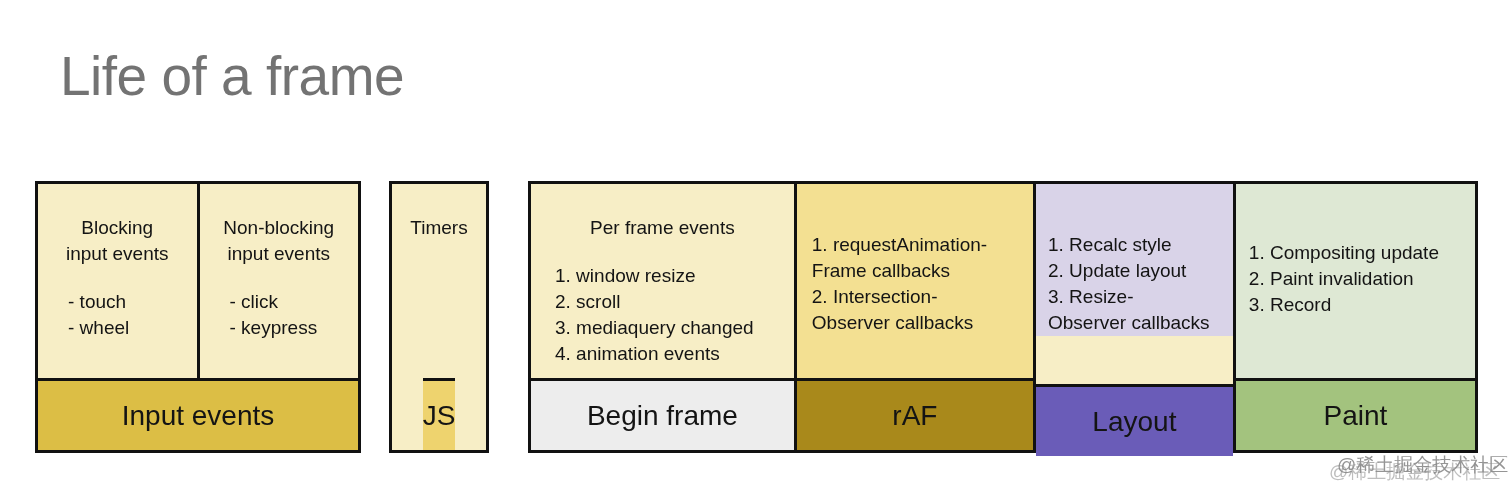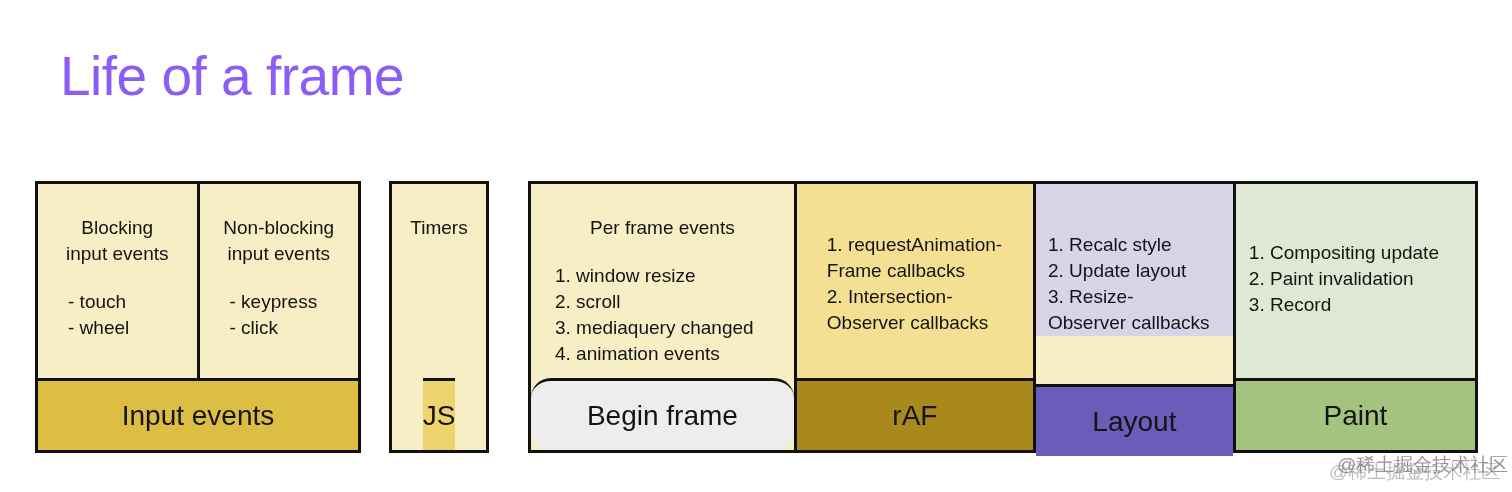--- a/index.html
+++ b/index.html
@@ -14,21 +14,21 @@
     overflow: hidden;
   }
 
   .title {
     position: absolute;
     left: 60px;
     top: 44px;
     font-size: 55px;
     font-weight: 400;
     letter-spacing: -0.5px;
-    color: #8b5cf6;
+    color: #737373;
     white-space: nowrap;
   }
 
   .box {
     position: absolute;
     top: 181px;
     height: 272px;
     border: 3px solid var(--border, #111);
     display: flex;
     flex-direction: column;
@@ -58,21 +58,21 @@
   }
   .cell-list {
     font-size: 19px;
     line-height: 26px;
     text-align: left;
   }
   .li { white-space: pre-line; }
 
   .box-a .cell-list { margin-top: 22px; padding-left: 30px; padding-right: 6px; }
   .col-begin .cell-list { margin-top: 22px; padding-left: 24px; padding-right: 8px; }
-  .col-raf .cell-list   { margin-top: 48px; padding-left: 30px; padding-right: 6px; }
+  .col-raf .cell-list   { margin-top: 48px; padding-left: 15px; padding-right: 6px; }
   .col-layout .cell-list{ margin-top: 48px; padding-left: 12px; padding-right: 4px; }
   .col-paint .cell-list { margin-top: 56px; padding-left: 13px; padding-right: 4px; }
 
   .footer {
     height: 72px;
     flex: 0 0 72px;
     border-top: 3px solid var(--border, #111);
     display: flex;
     align-items: center;
     justify-content: center;
@@ -80,21 +80,21 @@
     line-height: 1;
     white-space: nowrap;
   }
 
   .bg-raf-body    { background: var(--raf-body, #F3E092); }
   .bg-layout-body { background: var(--layout-body, #D9D3E8); }
   .bg-paint-body  { background: var(--paint-body, #DEE8D4); }
 
   .footer-gold   { background: var(--gold-footer, #DCBE45); }
   .footer-js     { background: var(--js-footer, #EED36E); }
-  .footer-begin  { background: var(--begin-frame-footer, #EDEDED); border-radius: 20px; }
+  .footer-begin  { background: var(--begin-frame-footer, #EDEDED); }
   .footer-raf    { background: var(--raf-footer, #A9891B); }
   .footer-layout { background: var(--layout-footer, #6A5CB8); margin-top: 48px; }
   .footer-paint  { background: var(--paint-footer, #A3C37E); }
 
   .watermark {
     position: absolute;
     font-size: 19px;
     color: #8a8a8a;
     white-space: nowrap;
     pointer-events: none;
@@ -116,22 +116,22 @@
 input events</div>
         <div class="cell-list">
           <div class="li">- touch</div>
           <div class="li">- wheel</div>
         </div>
       </div>
       <div class="cell">
         <div class="cell-header">Non-blocking
 input events</div>
         <div class="cell-list">
+          <div class="li">- click</div>
           <div class="li">- keypress</div>
-          <div class="li">- click</div>
         </div>
       </div>
     </div>
     <div class="footer footer-gold">Input events</div>
   </div>
 
   <div class="box box-b">
     <div class="body">
       <div class="cell-header">Timers</div>
     </div>

